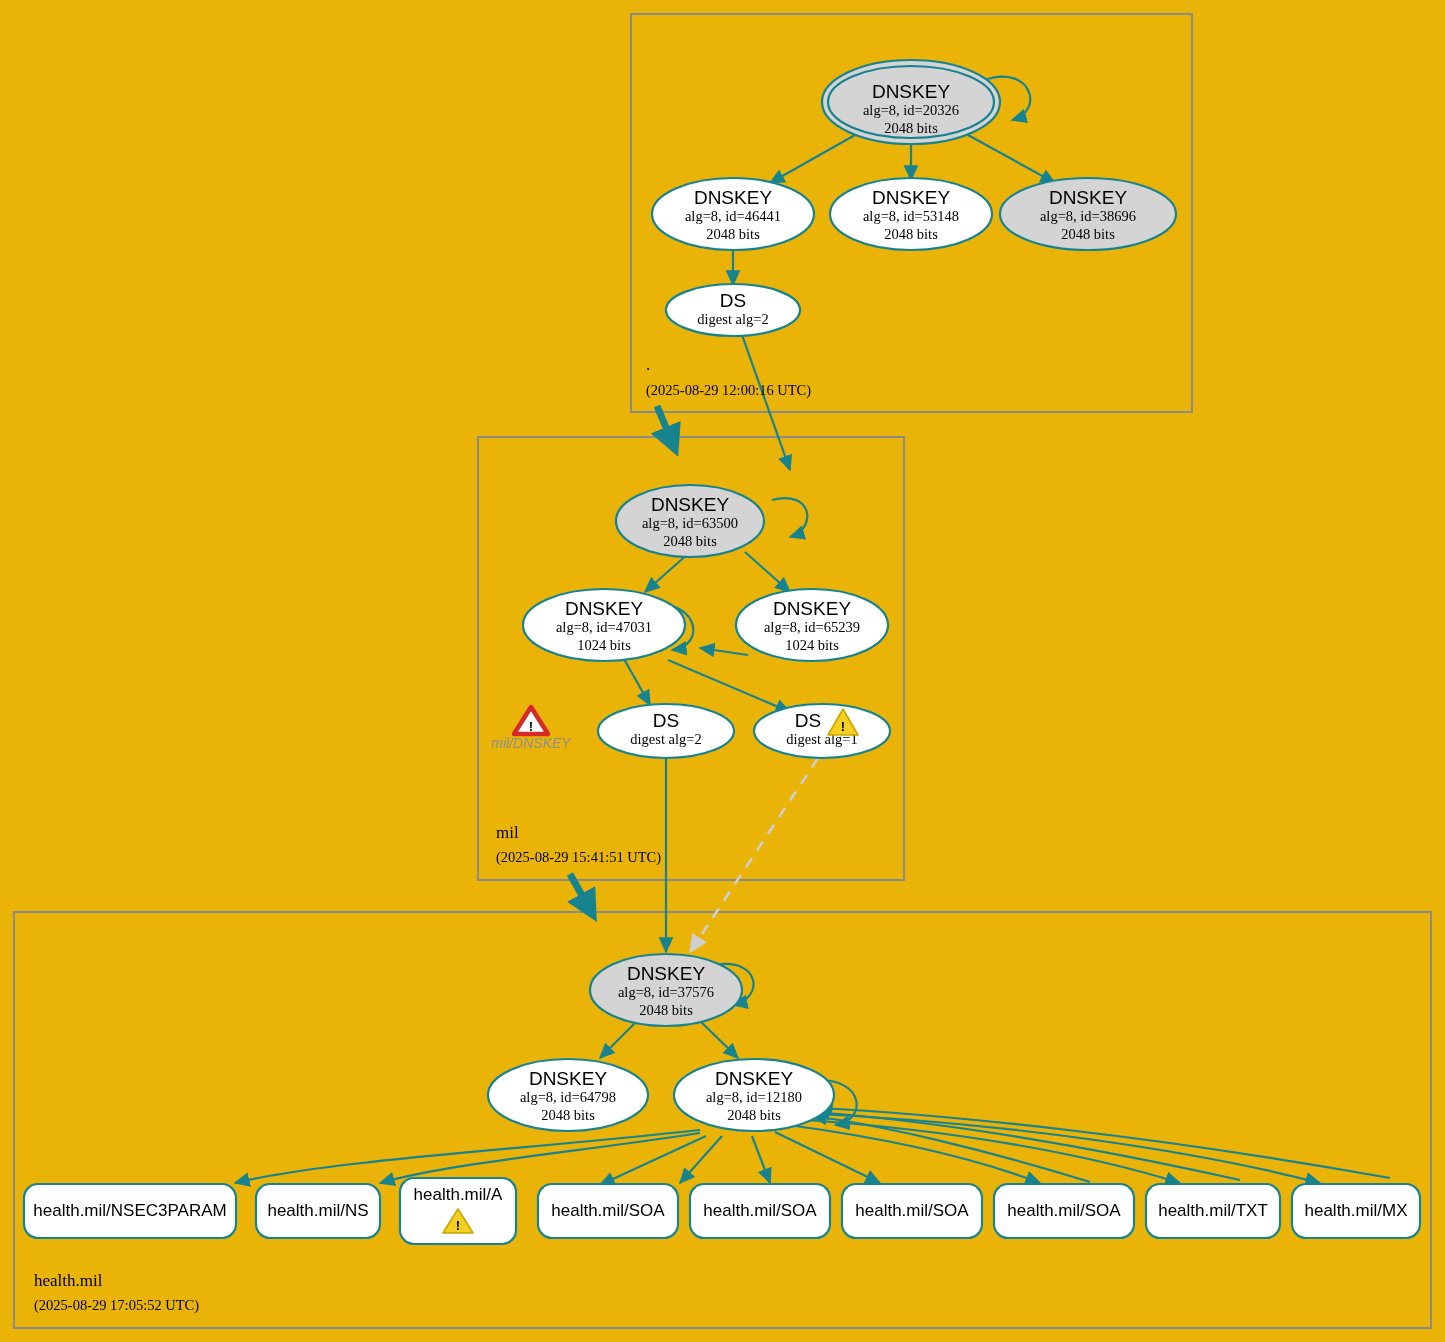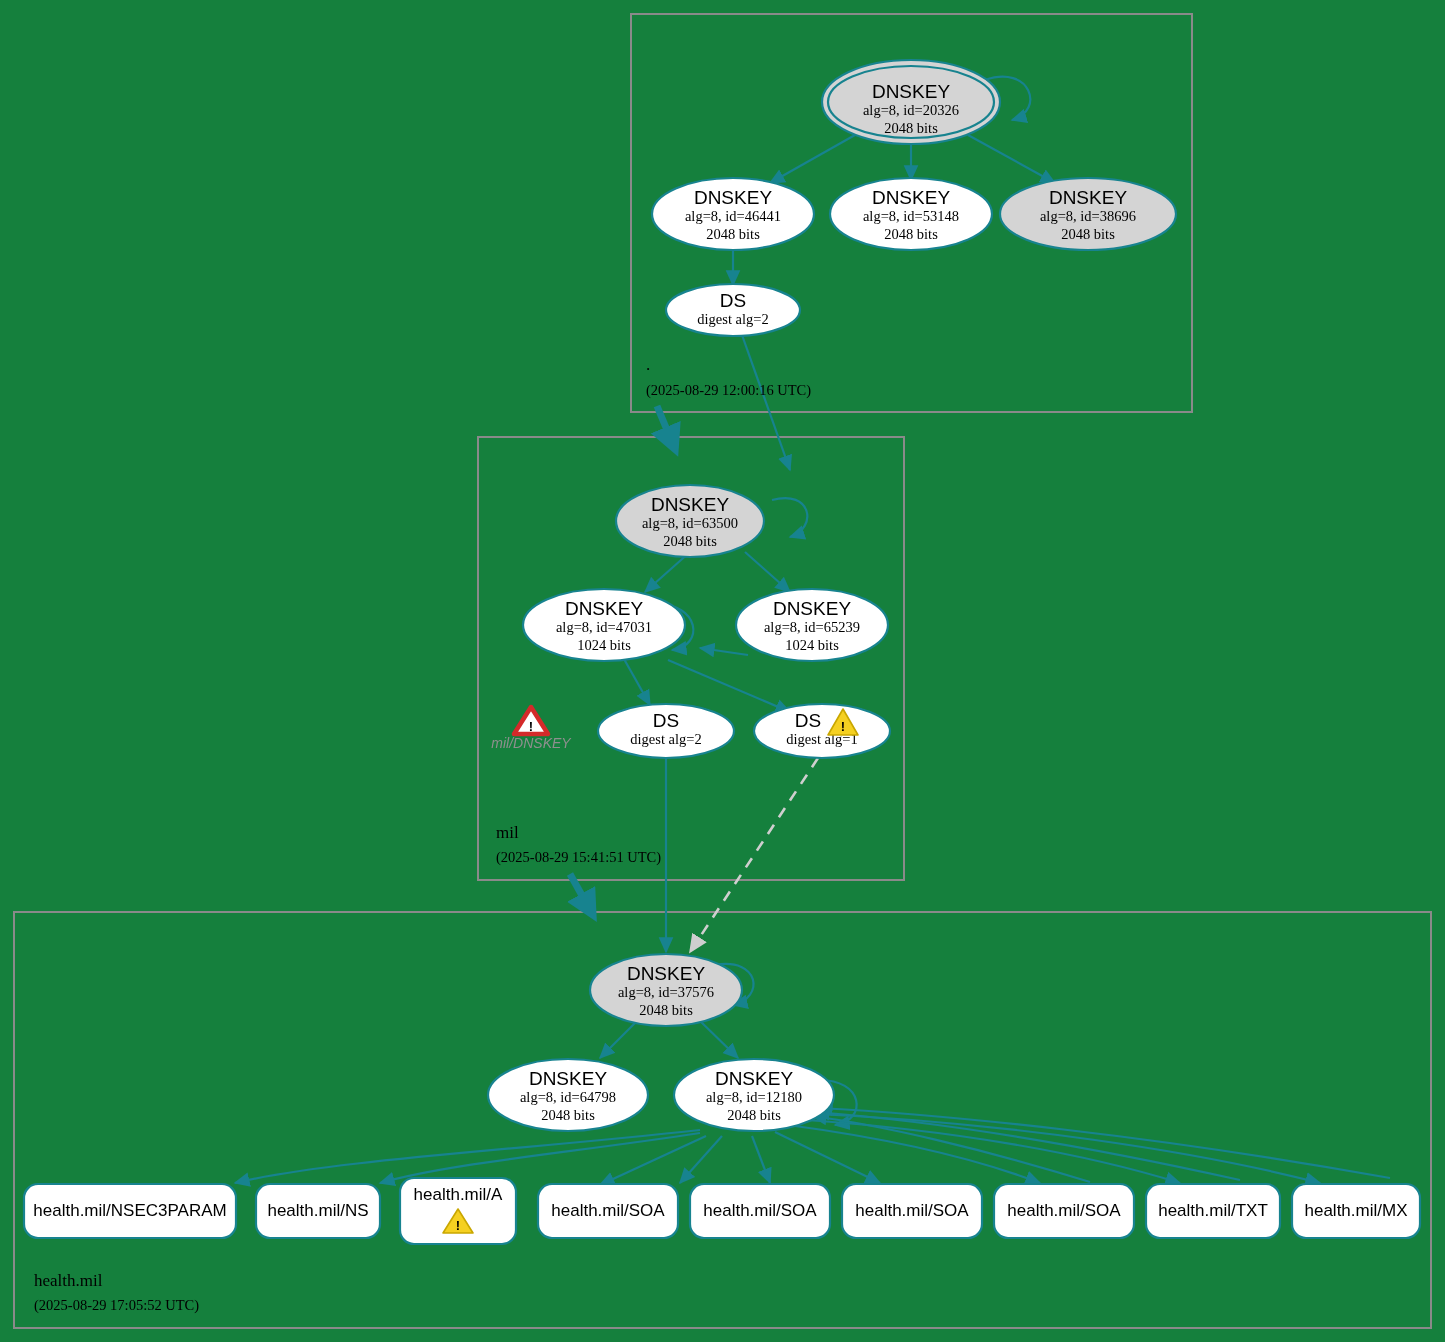--- a/index.html
+++ b/index.html
@@ -7,21 +7,21 @@
     padding: 0;
     background: #ffffff;
   }
   body {
     font-family: "Liberation Sans", sans-serif;
   }
   #canvas {
     position: relative;
     width: 1445px;
     height: 1342px;
-    background: #15803d;
+    background: #eab308;
     overflow: hidden;
   }
   svg#graph {
     position: absolute;
     top: 0; left: 0;
     width: 1445px;
     height: 1342px;
   }
   .zone-box {
     fill: none;

